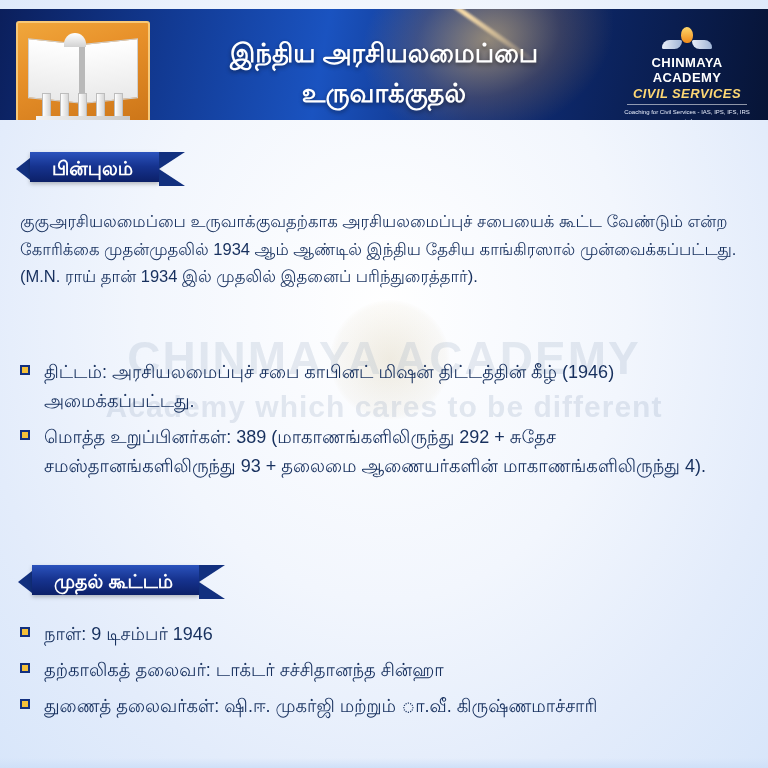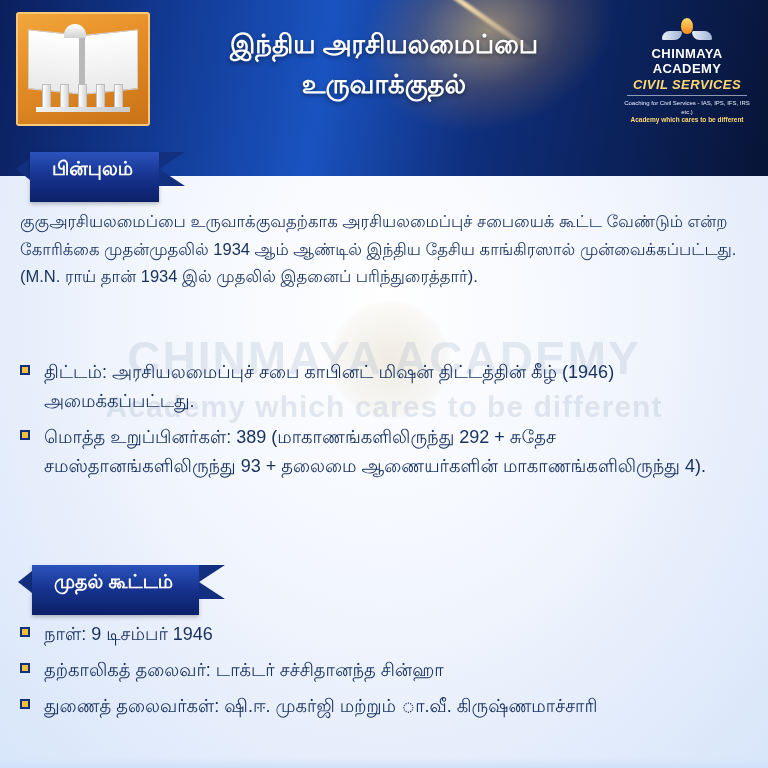--- a/index.html
+++ b/index.html
@@ -53,23 +53,24 @@
     width: 120px;
     height: 120px;
     border-radius: 50%;
     background: radial-gradient(circle, rgba(190,170,120,0.22) 0%, rgba(190,170,120,0.06) 65%, rgba(255,255,255,0) 72%);
     pointer-events: none;
   }
 
   
   .header {
     position: relative;
-    height: 176px;
+    height: 111px;
     background: linear-gradient(100deg, #0b1f5c 0%, #123a93 22%, #1a53c0 42%, #0f2f7d 62%, #071436 100%);
     overflow: hidden;
+    margin-top: 9px;
   }
   .header:before {
     content: "";
     position: absolute;
     right: 150px; top: -70px;
     width: 260px; height: 200px;
     background: radial-gradient(ellipse at center, rgba(255,210,120,0.55) 0%, rgba(255,170,60,0.18) 40%, rgba(255,170,60,0) 70%);
     transform: rotate(-18deg);
   }
   .header:after {
@@ -195,21 +196,21 @@
 
   
   .banner {
     position: relative;
     height: 34px;
     margin: 0;
     display: inline-block;
   }
   .banner .body {
     position: relative;
-    height: 50px;
+    height: 30px;
     padding: 0 26px 0 22px;
     background: linear-gradient(180deg, #2b53bd 0%, #16338f 48%, #0c2068 100%);
     color: #ffffff;
     font-size: 19px;
     font-weight: bold;
     line-height: 34px;
     display: inline-block;
     box-shadow: 0 2px 4px rgba(0,0,0,0.25);
   }
   .banner .tailL {

